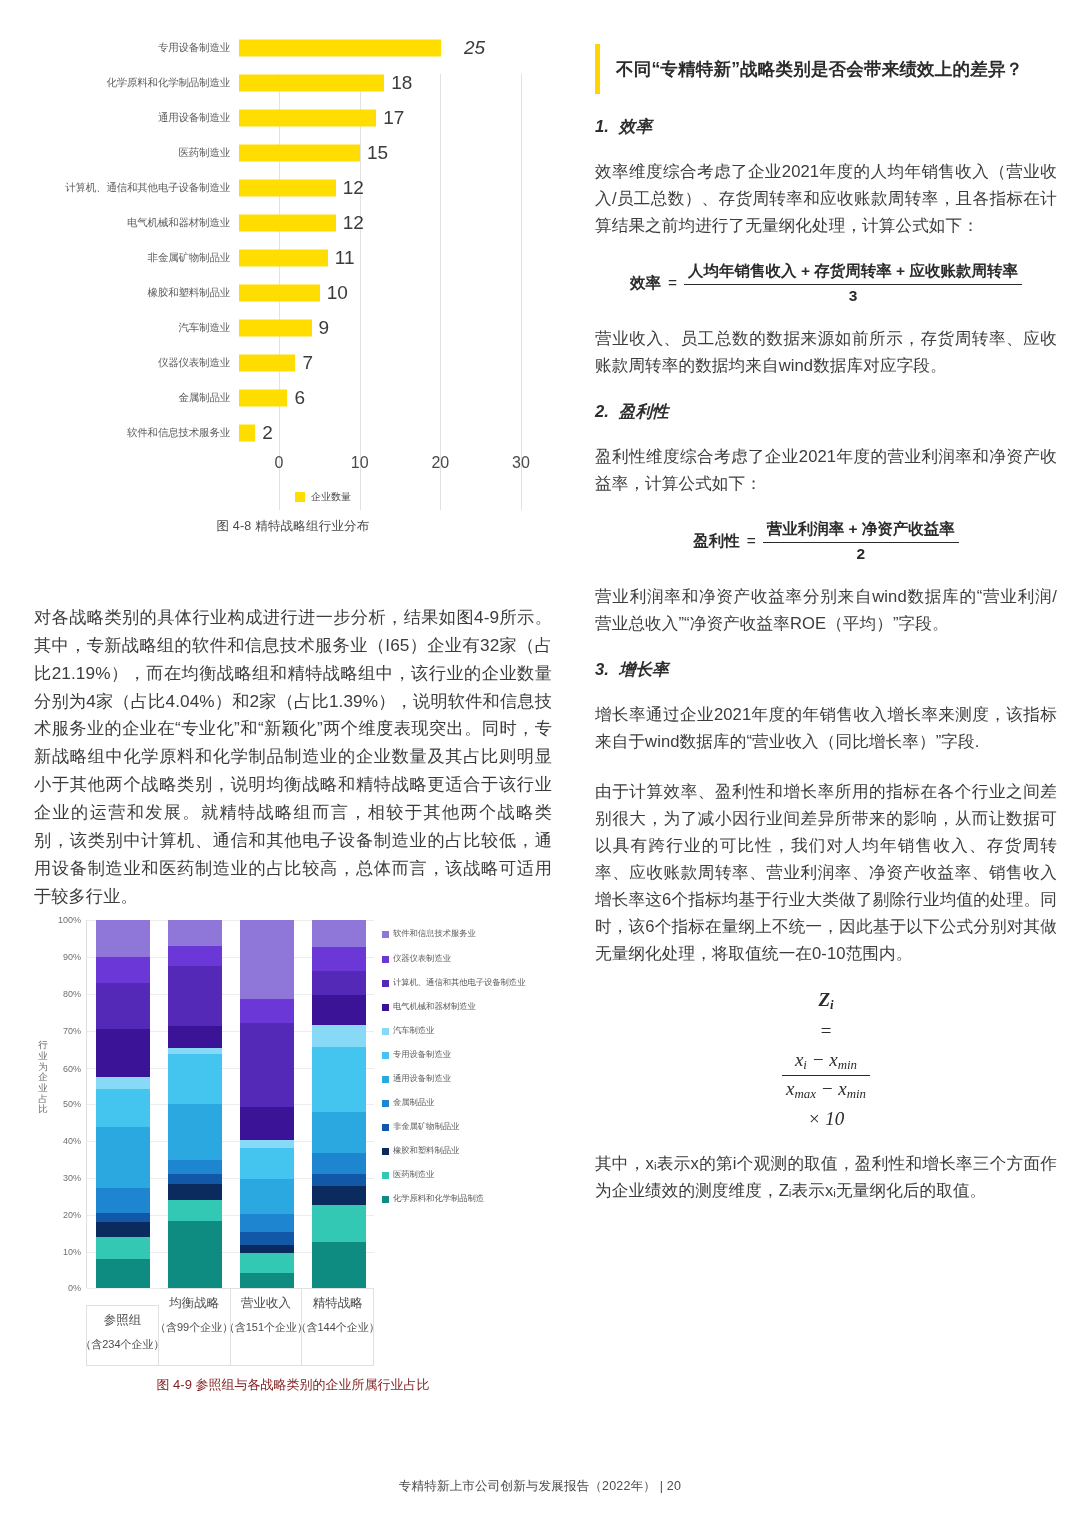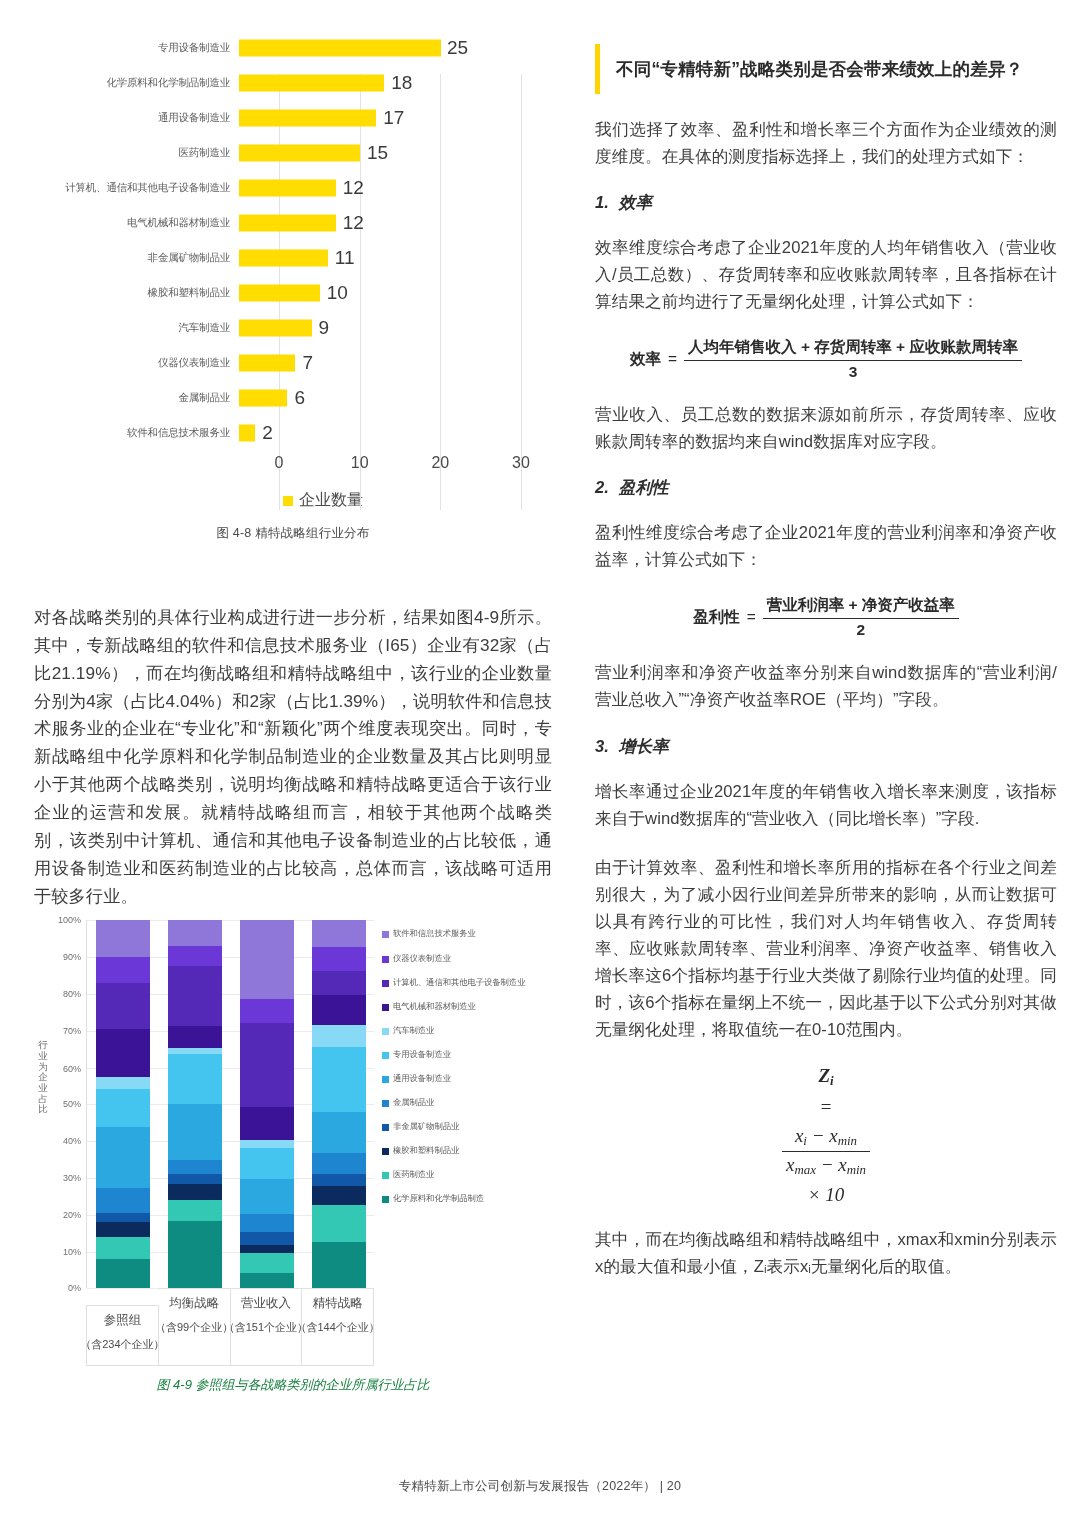--- a/index.html
+++ b/index.html
@@ -34,21 +34,21 @@
   .bc-val {
     position:absolute; top:50%; transform:translateY(-50%);
     font-size:19px; color:#3b3b3b; font-weight:400;
   }
   .bc-grid { position:absolute; left:245px; top:44px; width:242px; height:436px; pointer-events:none; }
   .bc-gl { position:absolute; top:0; bottom:0; width:1px; background:#e2e2e2; }
   .bc-axis { position:relative; height:34px; margin-left:245px; width:242px; }
   .bc-tick { position:absolute; top:4px; transform:translateX(-50%); font-size:16px; color:#4a4a4a; }
   .bc-legend { display:flex; align-items:center; justify-content:center; gap:6px; margin-top:6px; margin-left:60px; }
   .bc-legend .sw { width:10px; height:10px; background:#FFDD00; display:inline-block; }
-  .bc-legend .lb { font-size:16px; color:#4a4a4a; }
+  .bc-legend .lb { font-size:10px; color:#4a4a4a; }
   .fig-cap { text-align:center; font-size:12.5px; color:#4a4a4a; margin-top:14px; letter-spacing:0.2px; }
 
   
   .bodytext {
     font-size:17.2px; line-height:1.62; color:#3c3c3c;
     text-align:justify; letter-spacing:0.1px; margin-top:14px;
   }
 
   
   .fig49 { position:relative; width:518px; height:450px; margin-top:10px; }
@@ -68,21 +68,21 @@
     display:flex; flex-direction:column; align-items:center;
     justify-content:flex-start; padding-top:6px; gap:9px; overflow:hidden;
   }
   .sc-xcell:first-child { border-left:1px solid #e0e0e0;margin-top:17px; }
   .sc-xname { font-size:12.5px; color:#4b4b4b; white-space:nowrap; }
   .sc-xsub  { font-size:11px; color:#4b4b4b; line-height:1.15; text-align:center; white-space:nowrap; }
   .sc-legend { position:absolute; left:348px; top:8px; width:170px; }
   .sc-li { display:flex; align-items:flex-start; gap:4px; margin-bottom:13px; }
   .sc-li .sw { width:7px; height:7px; margin-top:3px; flex:0 0 auto; }
   .sc-li .lb { font-size:8.4px; line-height:1.32; color:#5c5c5c; letter-spacing:-0.1px; }
-  .fig-cap49 { font-size:13px; color:#15803d; margin-top:6px; text-align:center;font-style:italic; }
+  .fig-cap49 { font-size:13px; color:#7f1d1d; margin-top:6px; text-align:center; }
 
   
   .rq-head {
     position:relative; border-left:5px solid #FFD400;
     padding:13px 10px 13px 16px; margin-bottom:22px;
   }
   .rq-head .ttl { font-size:17.5px; font-weight:700; color:#2b2b2b; letter-spacing:0.2px; }
   .rp { font-size:16.6px; line-height:1.63; color:#3c3c3c; text-align:justify; margin:0 0 22px 0; letter-spacing:0.1px; }
   .rnum { font-size:16.6px; color:#2e2e2e; margin:0 0 20px 0; font-weight:700;font-style:italic; }
   .rnum span.n { font-weight:700; margin-right:10px; }
@@ -119,21 +119,21 @@
           <div class="bc-gl" style="left: 0px;"></div>
           <div class="bc-gl" style="left: 80.6667px;"></div>
           <div class="bc-gl" style="left: 161.333px;"></div>
           <div class="bc-gl" style="left: 242px;"></div>
         </div>
       <div id="bcRows">
           <div class="bc-row">
             <div class="bc-label">专用设备制造业</div>
             <div class="bc-track">
               <div class="bc-bar" style="width: 201.667px; background: rgb(255, 221, 0);"></div>
-              <div class="bc-val" style="left: 208px;">25</div>
+              <div class="bc-val" style="left: 225px; font-style: italic;">25</div>
             </div>
           </div>
           <div class="bc-row">
             <div class="bc-label">化学原料和化学制品制造业</div>
             <div class="bc-track">
               <div class="bc-bar" style="width: 145.2px; background: rgb(255, 221, 0);"></div>
               <div class="bc-val" style="left: 152.2px;">18</div>
             </div>
           </div>
           <div class="bc-row">
@@ -377,21 +377,20 @@
     </div>
     <div class="fig-cap49">图 4-9 参照组与各战略类别的企业所属行业占比</div>
   </div>
 
   <div class="col-right">
 
     <div class="rq-head">
       <div class="ttl">不同“专精特新”战略类别是否会带来绩效上的差异？</div>
     </div>
 
-    <p class="rp">我们选择了效率、盈利性和增长率三个方面作为企业绩效的测度维度。在具体的测度指标选择上，我们的处理方式如下：</p>
 
     <p class="rnum">
       <span class="n">1.</span><span class="t">效率</span>
     </p>
 
     <p class="rp">效率维度综合考虑了企业2021年度的人均年销售收入（营业收入/员工总数）、存货周转率和应收账款周转率，且各指标在计算结果之前均进行了无量纲化处理，计算公式如下：</p>
 
     <div class="formula">
       <div class="fm">
         <span class="lhs">效率</span>
@@ -437,17 +436,17 @@
         <span class="lhs"><span>Z</span><span class="sub">i</span></span>
         <span class="eq">=</span>
         <span class="frac">
           <span class="num"><span>x</span><span class="sub">i</span> <span>−</span> <span>x</span><span class="sub">min</span></span>
           <span class="den"><span>x</span><span class="sub">max</span> <span>−</span> <span>x</span><span class="sub">min</span></span>
         </span>
         <span>× 10</span>
       </div>
     </div>
 
-    <p class="rp">其中，而在均衡战略组和精特战略组中，xmax和xmin分别表示x的最大值和最小值，Zᵢ表示xᵢ无量纲化后的取值。</p>
+    <p class="rp">其中，xᵢ表示x的第i个观测的取值，盈利性和增长率三个方面作为企业绩效的测度维度，Zᵢ表示xᵢ无量纲化后的取值。</p>
   </div>
 
   <div class="footer">专精特新上市公司创新与发展报告（2022年） | 20</div>
 </div>
 
 </body></html>

